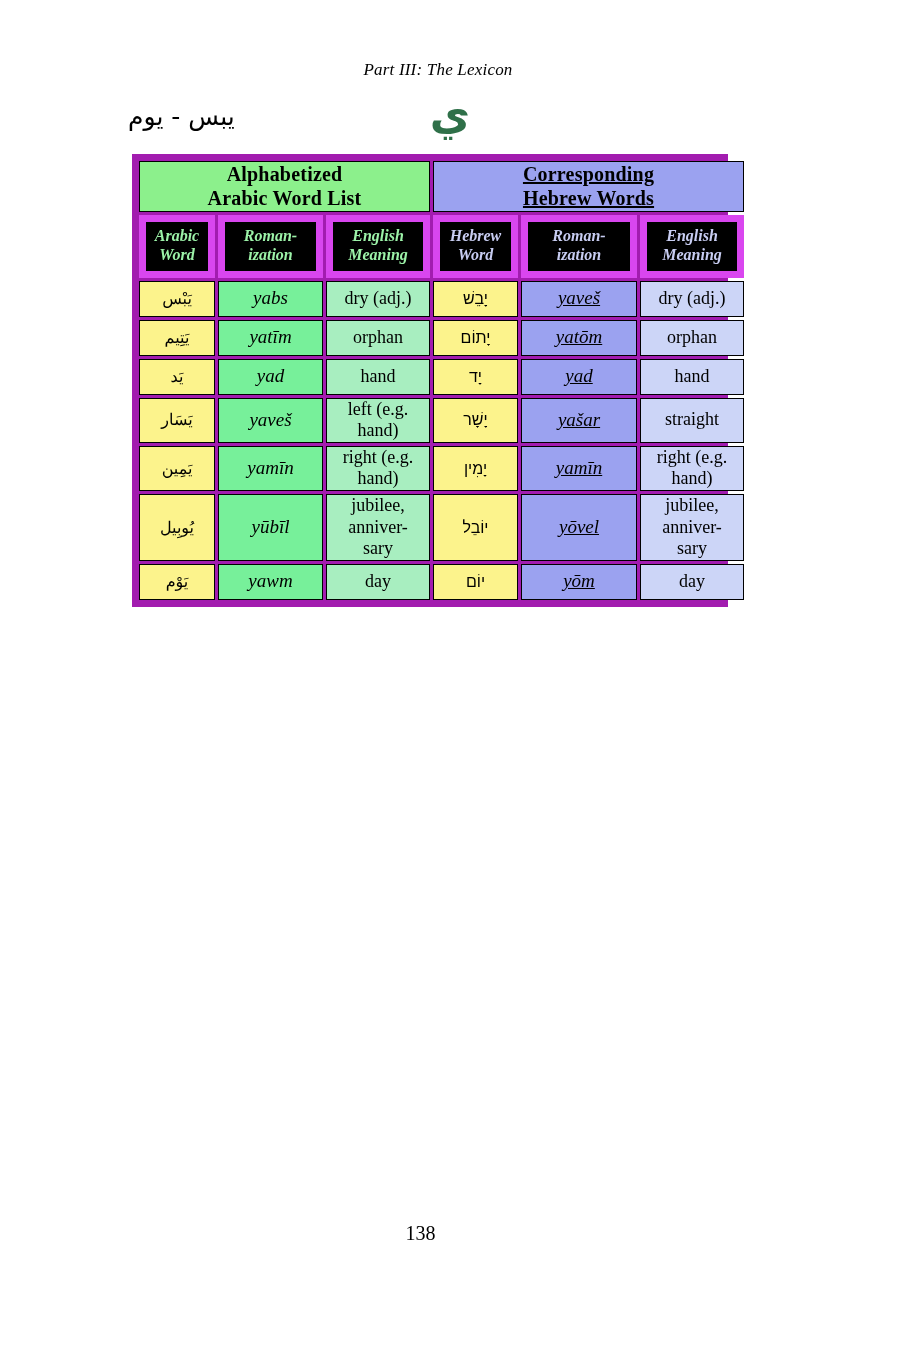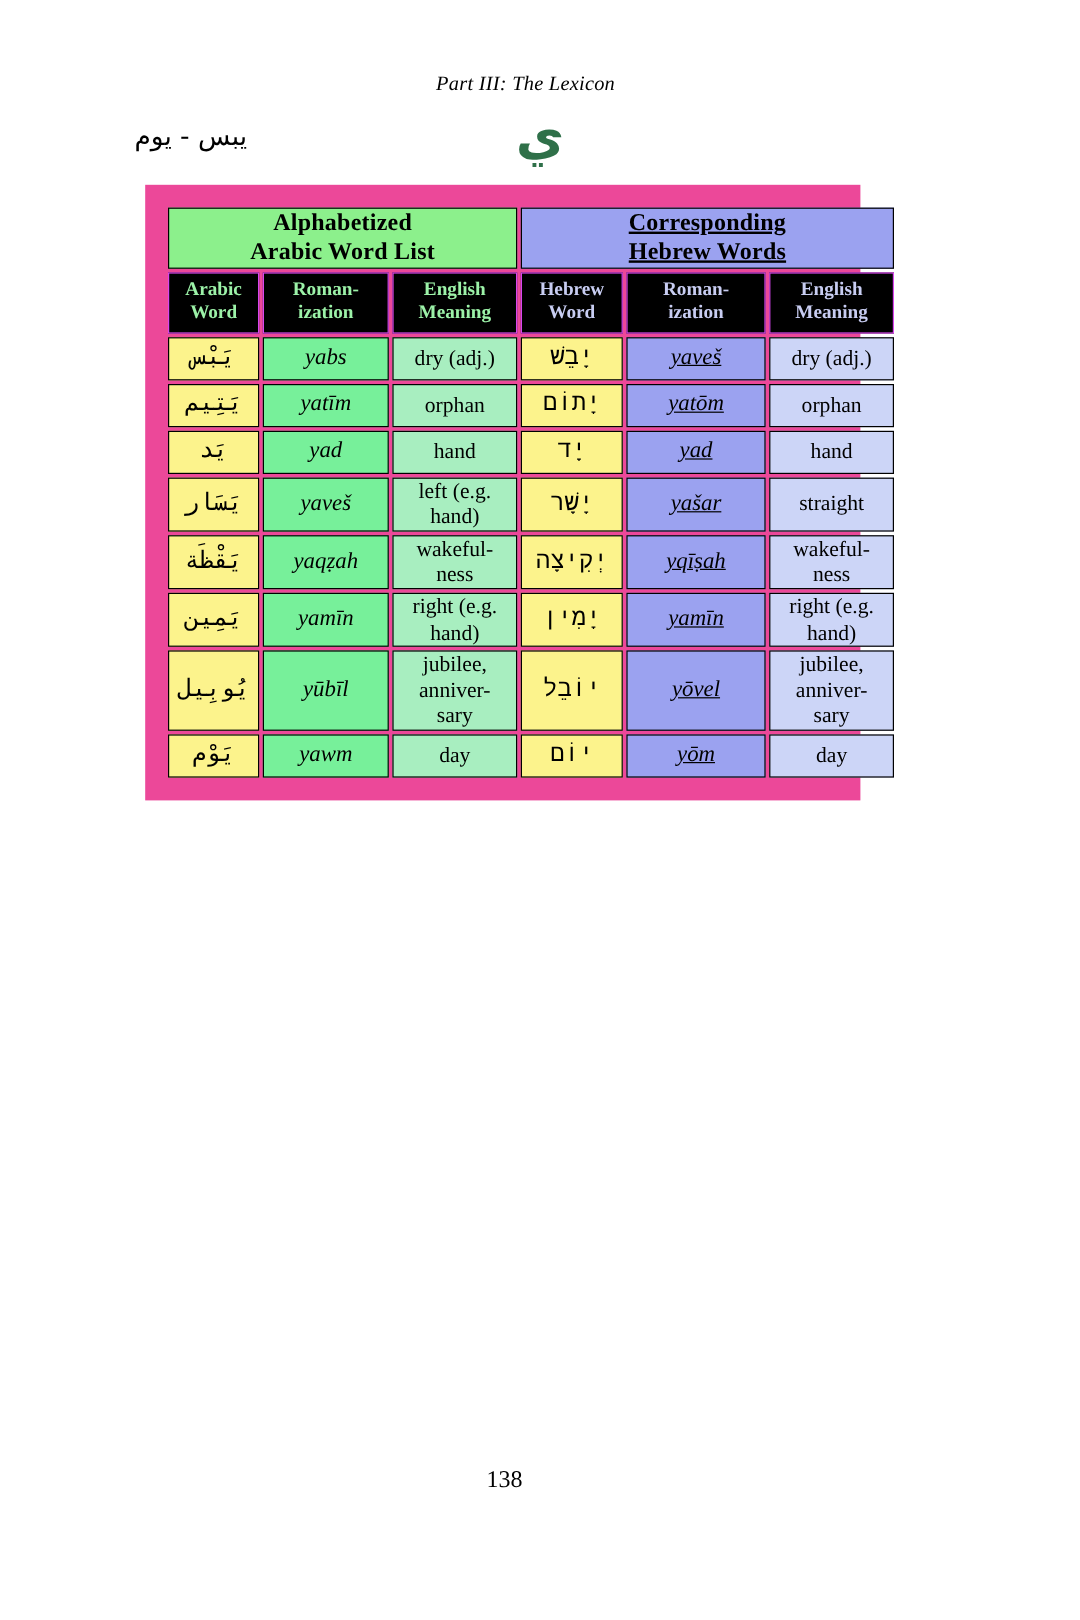--- a/index.html
+++ b/index.html
@@ -32,23 +32,23 @@
   
   .folio-band {
     position: absolute;
     top: 96px;
     left: 0;
     width: 900px;
     height: 52px;
   }
   .range-label {
     position: absolute;
-    left: 112px;
+    left: 128px;
     top: 8px;
-    font-size: 22px;
+    font-size: 25px;
     line-height: 1;
     direction: rtl;
     font-family: "DejaVu Sans", "Liberation Sans", sans-serif;
     white-space: nowrap;
   }
   .section-letter {
     position: absolute;
     left: 0;
     top: -6px;
     width: 900px;
@@ -57,25 +57,25 @@
     line-height: 1.1;
     color: #2f7049;
     font-family: "DejaVu Sans", "Liberation Sans", sans-serif;
     font-weight: 700;
     direction: rtl;
   }
 
   
   .lexicon-wrap {
     position: absolute;
-    left: 121px;
+    left: 132px;
     top: 154px;
     width: 596px;
-    background: #ec4899;
-    padding: 16px;
+    background: #a21caf;
+    padding: 4px;
     box-sizing: border-box;
   }
   table.lexicon {
     border-collapse: separate;
     border-spacing: 3px;
     width: 100%;
     table-layout: fixed;
   }
   table.lexicon td,
   table.lexicon th {
@@ -101,21 +101,22 @@
     line-height: 1.22;
     padding: 7px 4px 9px 4px;
     letter-spacing: 0.2px;
   }
   th.banner-arabic { background: #8cf08c; color: #000000; }
   th.banner-hebrew { background: #9ba2f0; color: #000000; text-decoration: underline; }
 
   
   tr.colheads td {
     background: #000000;
-    border: 1px solid #d946ef;
+    border: 7px solid #d946ef;
+    font-style: italic;
     font-weight: bold;
     font-size: 16px;
     line-height: 1.18;
     padding: 5px 2px 6px 2px;
   }
   td.ch-green { color: #9cf2a8; }
   td.ch-blue  { color: #c8cdf2; }
 
   
   td.cell-arabic-word   { background: #fcf38c; }
@@ -125,22 +126,22 @@
   td.cell-hebrew-rom    { background: #9ba2f0; text-decoration: underline; }
   td.cell-hebrew-mean   { background: #ccd5f7; }
 
   td.body-cell {
     font-size: 18px;
     line-height: 1.2;
     padding: 7px 4px;
     height: 34px;
   }
   td.script {
-    font-family: Liberation Mono, monospace;
-    font-size: 20px;
+    font-family: Liberation Sans, sans-serif;
+    font-size: 16px;
     line-height: 1.35;
     direction: rtl;
     padding: 6px 4px;
   }
   td.rom {
     font-style: italic;
     font-size: 19px;
   }
   td.meaning {
     font-size: 18px;
@@ -241,28 +242,20 @@
         </tr>
         <tr>
           <td class="body-cell cell-arabic-word script">يَسَار</td>
           <td class="body-cell cell-arabic-rom rom">yaveš</td>
           <td class="body-cell cell-arabic-mean meaning">left (e.g. hand)</td>
           <td class="body-cell cell-hebrew-word script">יָשָׁר</td>
           <td class="body-cell cell-hebrew-rom rom">yašar</td>
           <td class="body-cell cell-hebrew-mean meaning">straight</td>
         </tr>
         <tr>
-          <td class="body-cell cell-arabic-word script">يَقْظَة</td>
-          <td class="body-cell cell-arabic-rom rom">yaqẓah</td>
-          <td class="body-cell cell-arabic-mean meaning">wakeful-<br>ness</td>
-          <td class="body-cell cell-hebrew-word script">יְקִיצָה</td>
-          <td class="body-cell cell-hebrew-rom rom">yqīṣah</td>
-          <td class="body-cell cell-hebrew-mean meaning">wakeful-<br>ness</td>
-        </tr>
-        <tr>
           <td class="body-cell cell-arabic-word script">يَمِين</td>
           <td class="body-cell cell-arabic-rom rom">yamīn</td>
           <td class="body-cell cell-arabic-mean meaning">right (e.g. hand)</td>
           <td class="body-cell cell-hebrew-word script">יָמִין</td>
           <td class="body-cell cell-hebrew-rom rom">yamīn</td>
           <td class="body-cell cell-hebrew-mean meaning">right (e.g. hand)</td>
         </tr>
         <tr>
           <td class="body-cell cell-arabic-word script">يُوبِيل</td>
           <td class="body-cell cell-arabic-rom rom">yūbīl</td>

